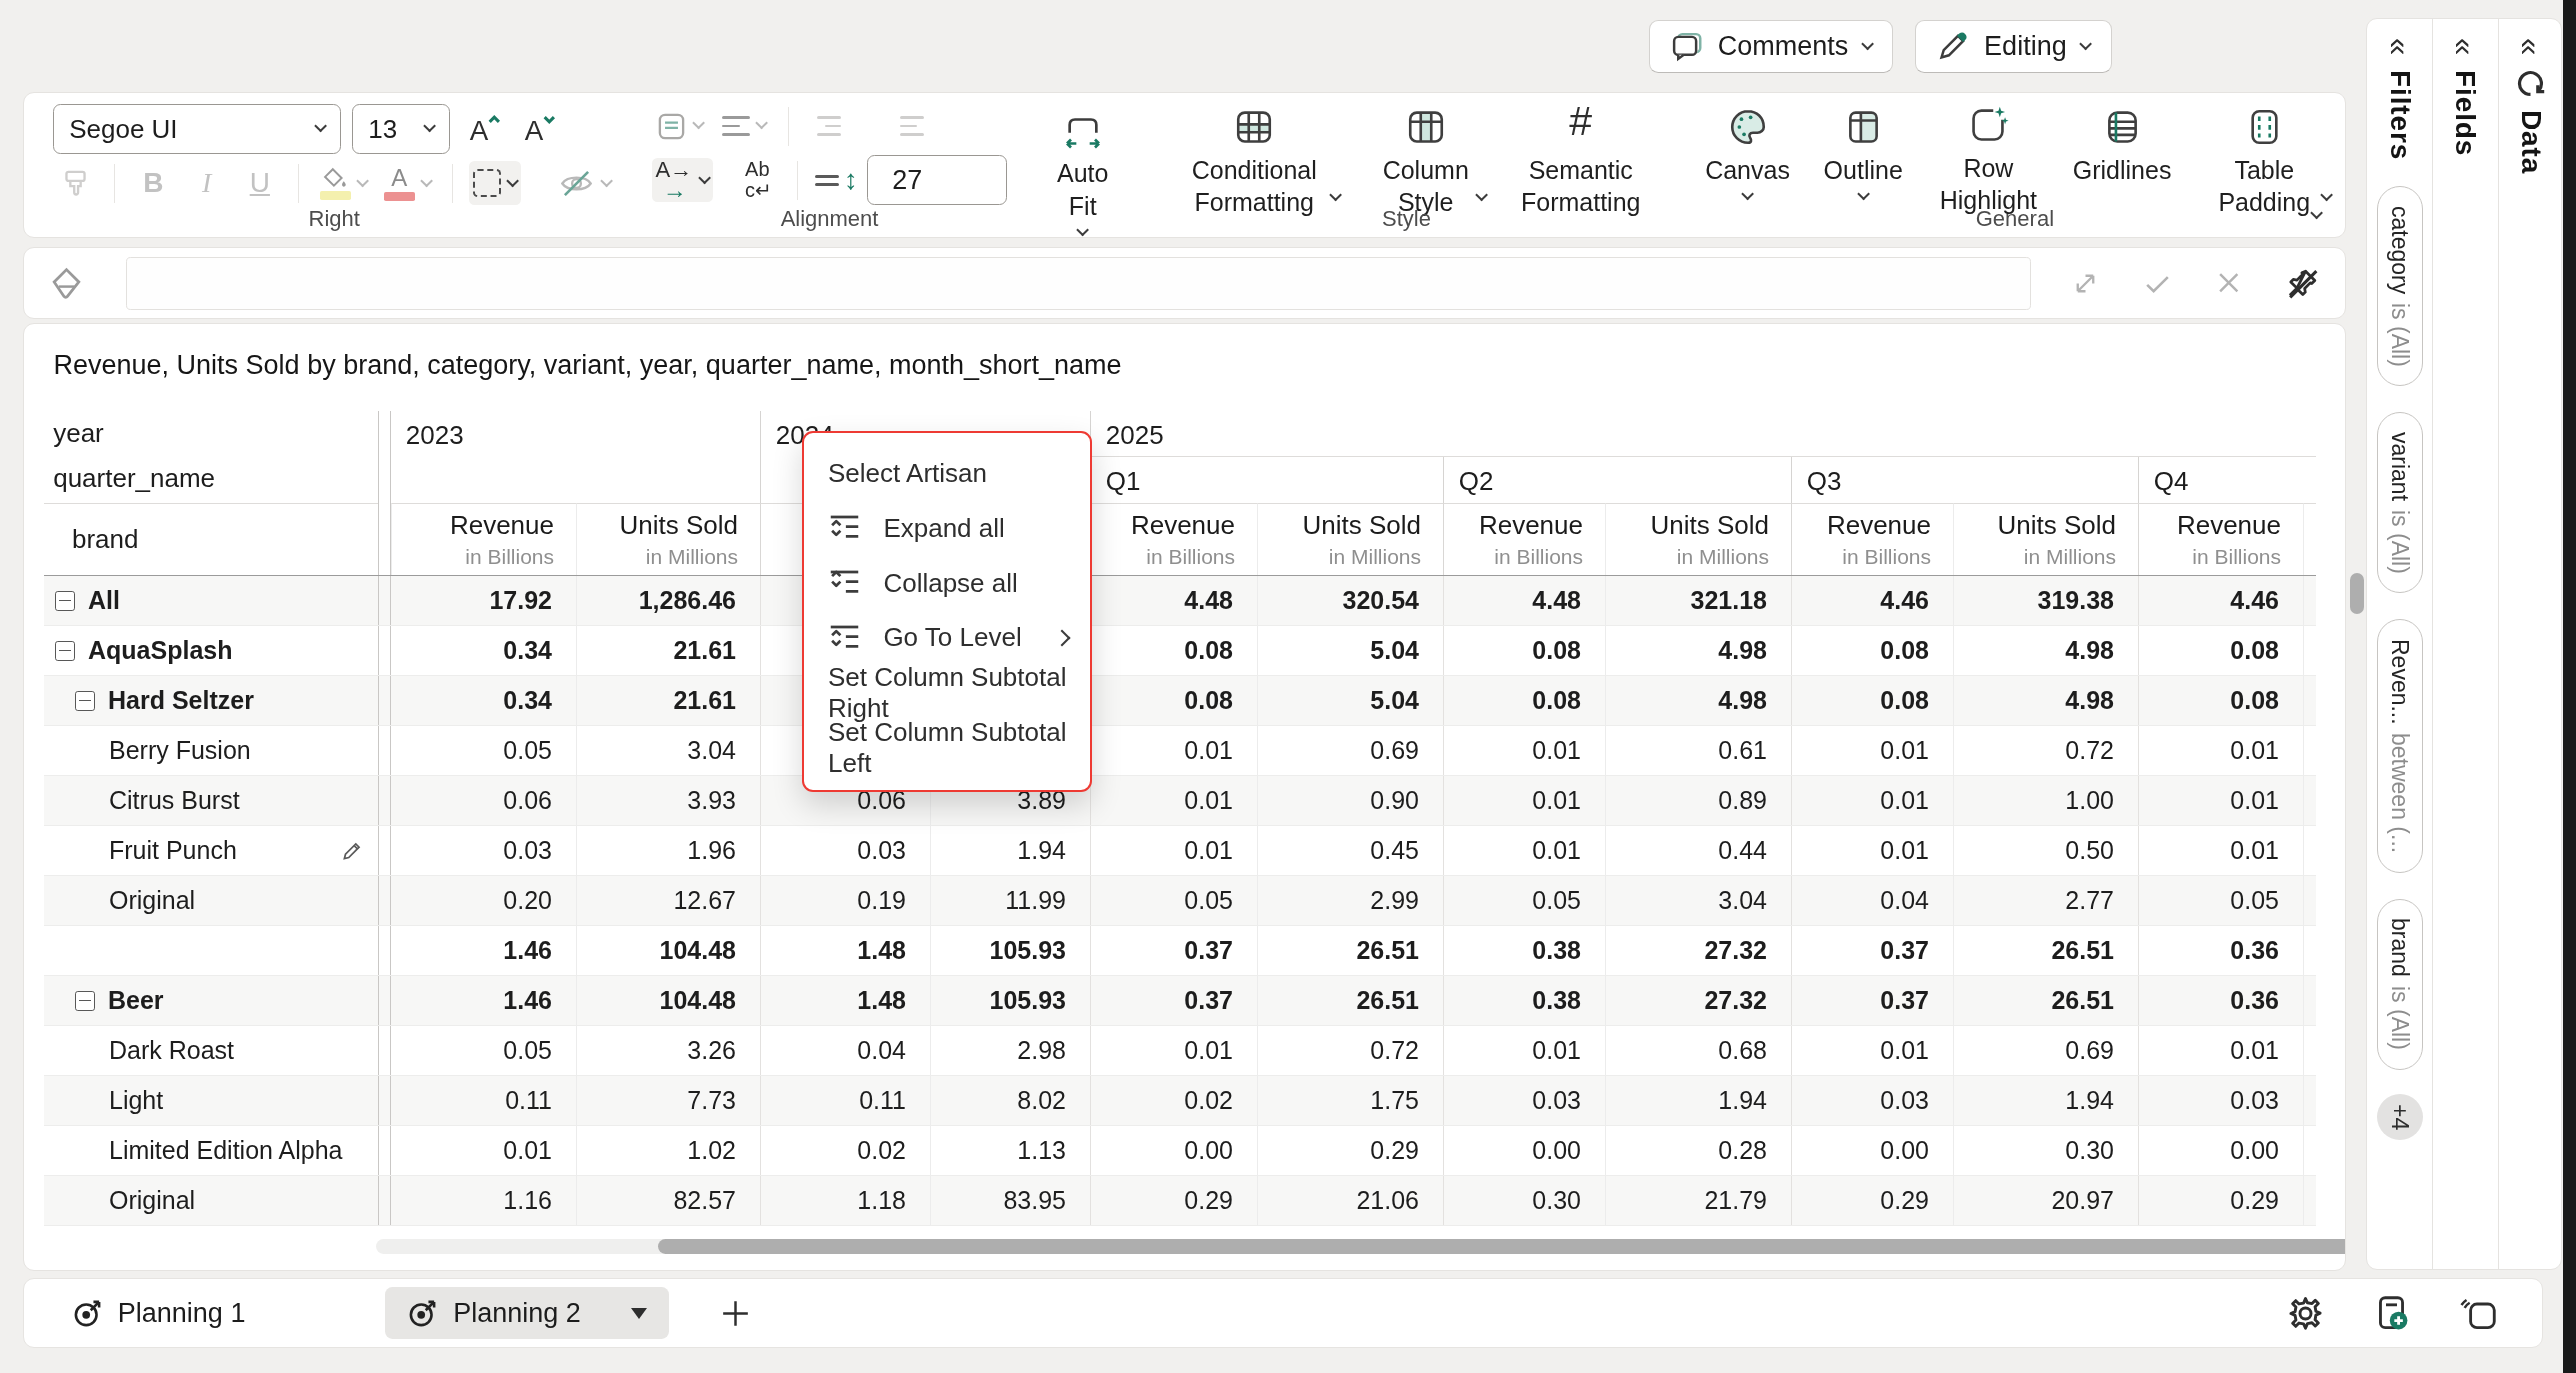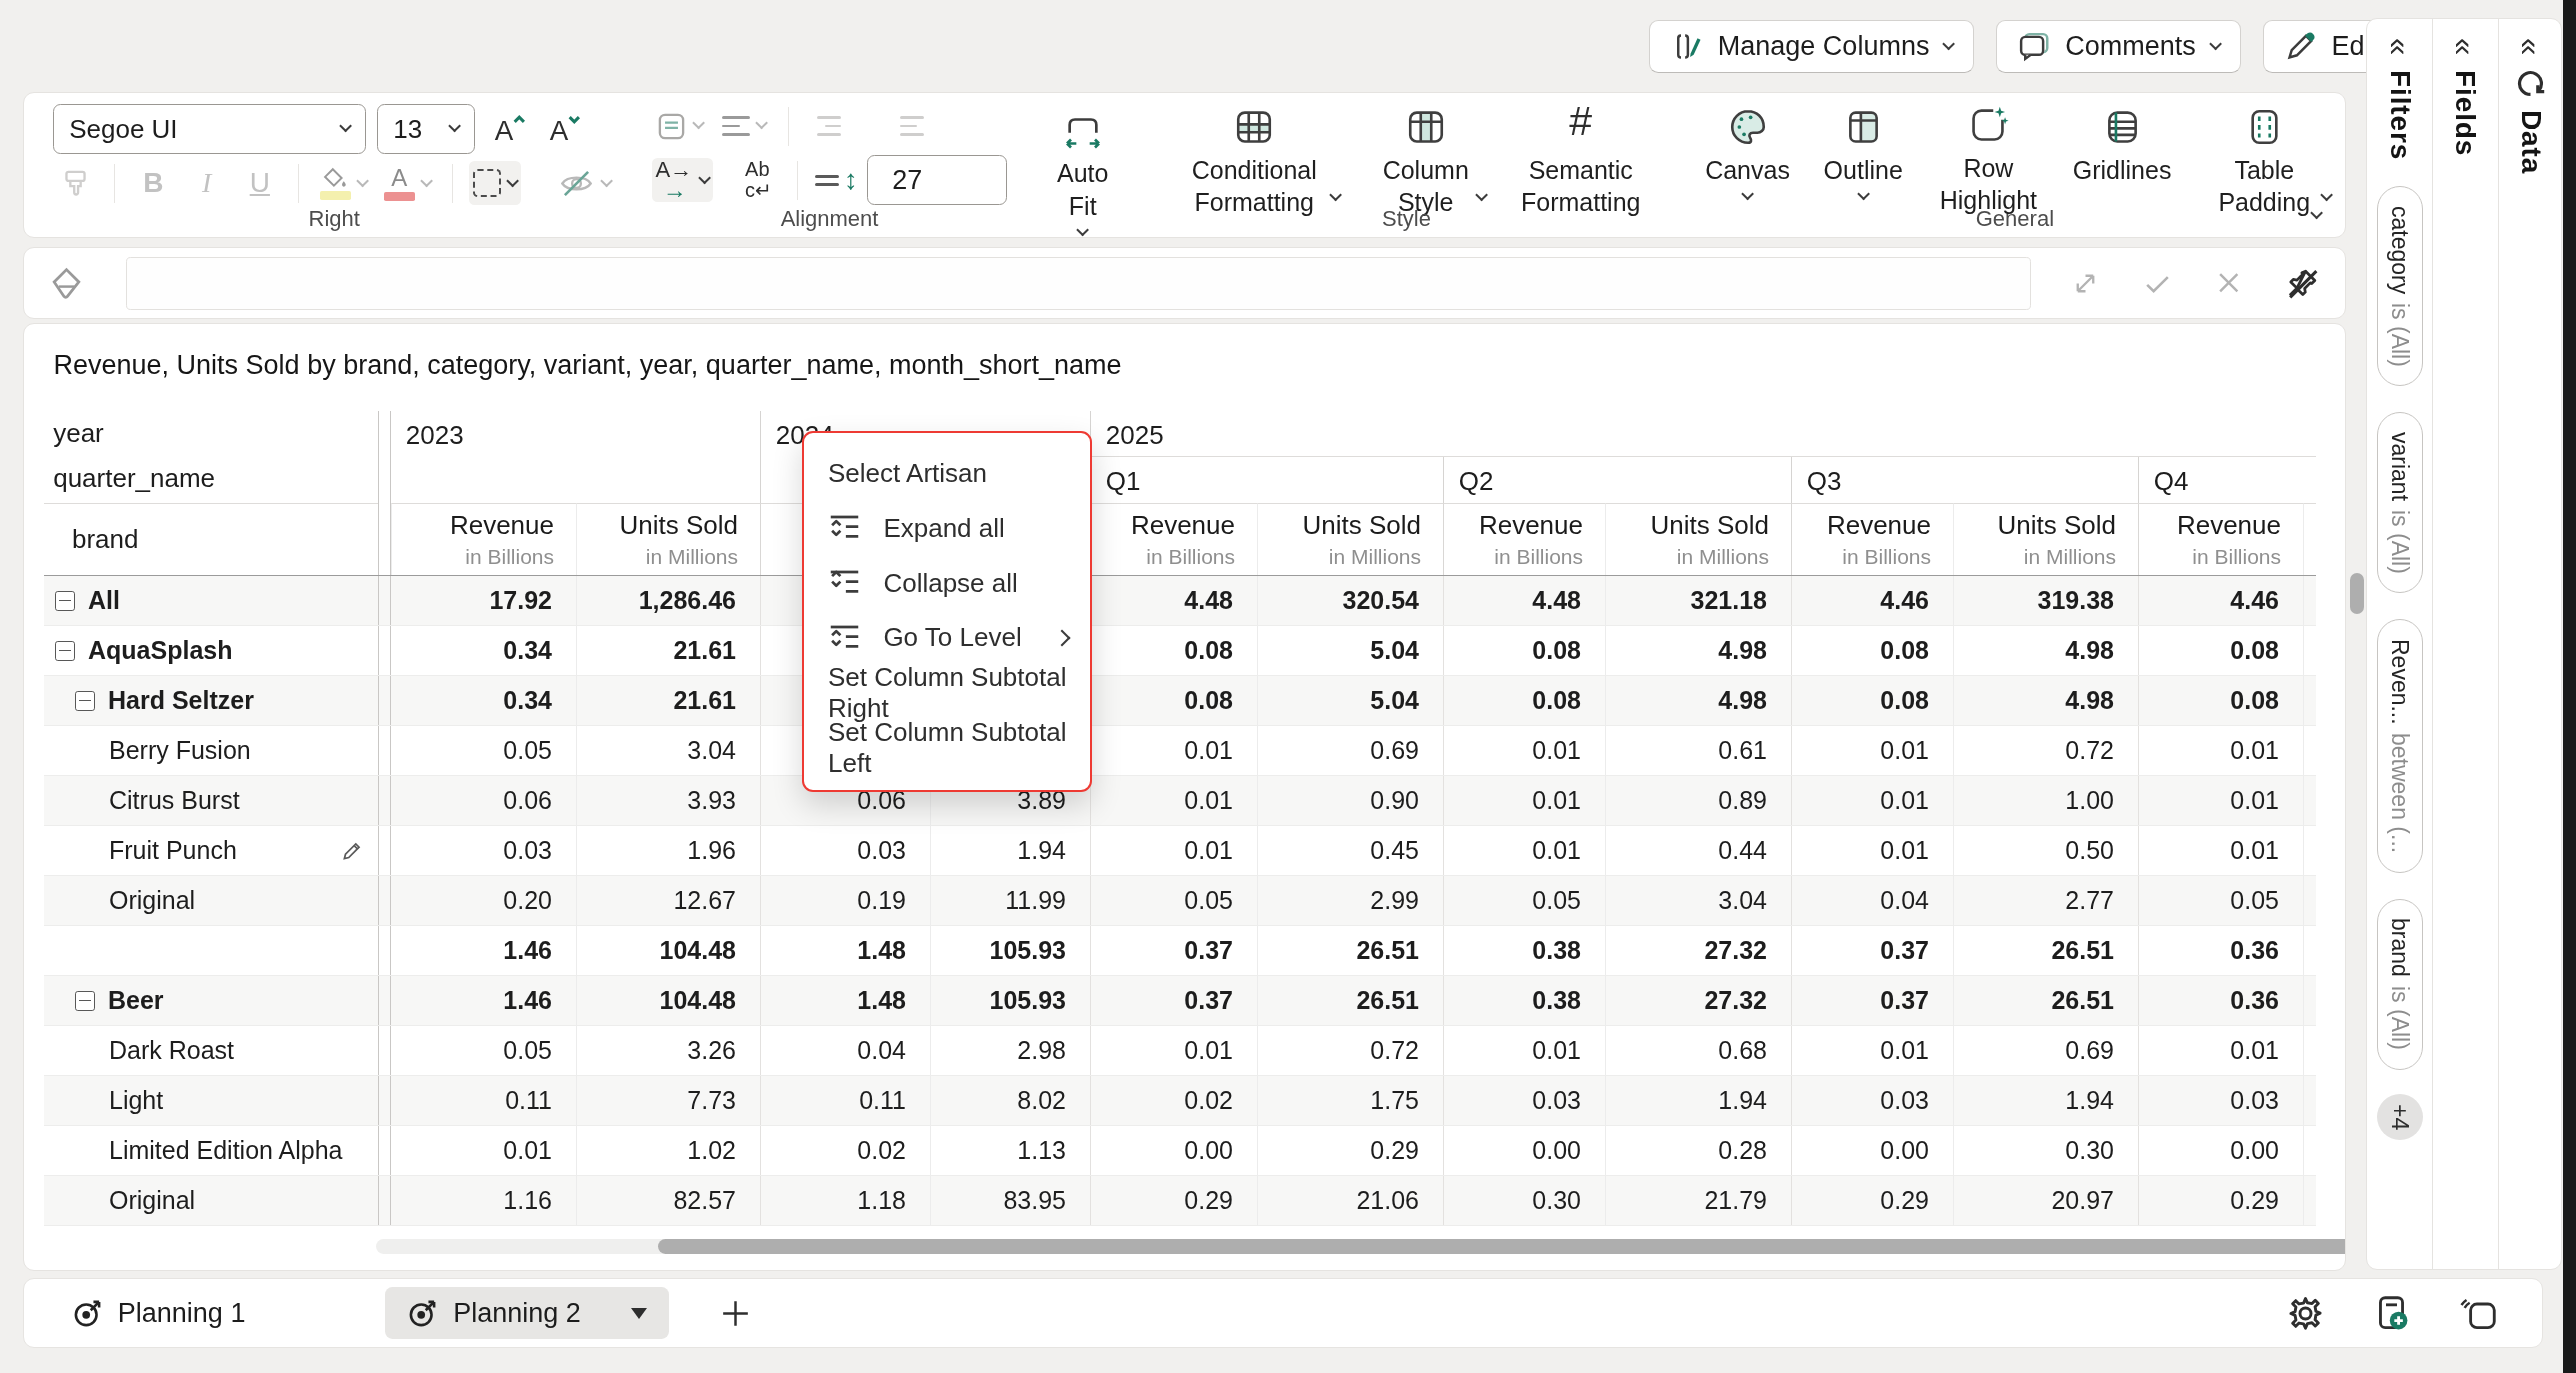--- a/index.html
+++ b/index.html
@@ -119,31 +119,20 @@
 </head>
 <body>
 
 <div id="app">
 
 
   <div class="topright">
     <div class="chip-btn">
       <span>
         <svg width="33" height="33" viewBox="0 0 24 24" fill="none">
-            <path d="M8 4c-2 0-2 1-2 2v12c0 1 0 2 2 2" stroke="#3c3c3c" stroke-width="1.8"></path>
-            <path d="M11 4c2 0 2 1 2 2v12c0 1 0 2-2 2" stroke="#3c3c3c" stroke-width="1.8"></path>
-            <path d="M15 17 20 6l2.2 1-5 11-2.6 1.6z" fill="#1a7a63"></path>
-          </svg>
-      </span>
-      <span>Manage Columns</span>
-      <span class="chev sm"></span>
-    </div>
-    <div class="chip-btn">
-      <span>
-        <svg width="33" height="33" viewBox="0 0 24 24" fill="none">
             <rect x="6" y="3" width="16" height="13" rx="3" stroke="#7fb3a6" stroke-width="1.8"></rect>
             <path d="M3 7v8a3 3 0 0 0 3 3h1v3l4-3h6a3 3 0 0 0 3-3" fill="#fff"></path>
             <rect x="3" y="5" width="16" height="13" rx="3" stroke="#3c3c3c" stroke-width="1.8" fill="#fff"></rect>
             <path d="M6 18v3l4-3" stroke="#3c3c3c" stroke-width="1.8" fill="#fff"></path>
           </svg>
       </span>
       <span>Comments</span>
       <span class="chev sm"></span>
     </div>
     <div class="chip-btn">
@@ -154,21 +143,21 @@
           </svg>
       </span>
       <span>Editing</span>
       <span class="chev sm"></span>
     </div>
   </div>
 
   <div class="ribbon">
     <div class="rib-sec">
       <div class="r1">
-        <div class="select" style="width:313px">
+        <div class="select" style="width:288px">
           <span>Segoe UI</span>
             <span class="chev sm"></span>
         </div>
         <div class="select" style="width:98px">
           <span>13</span>
             <span class="chev sm"></span>
         </div>
         <div class="sq-btn">
           <svg width="37" height="37" viewBox="0 0 24 24">
               <text x="3" y="19" font-size="18" fill="#2e2e2e" font-family="Liberation Sans">A</text>

